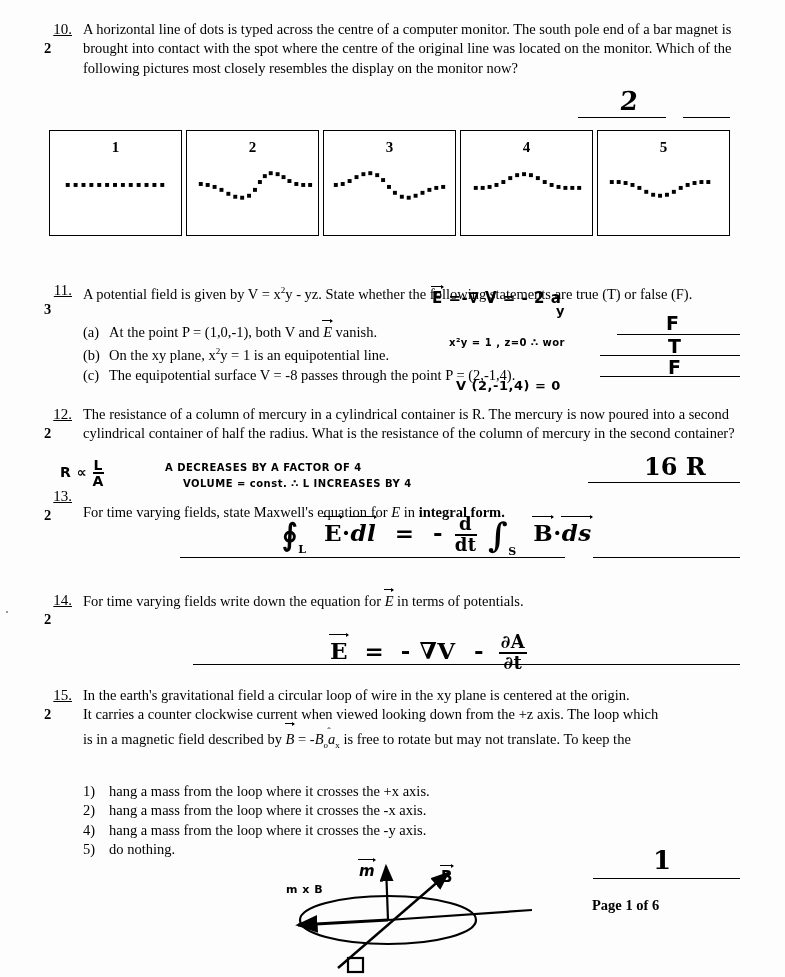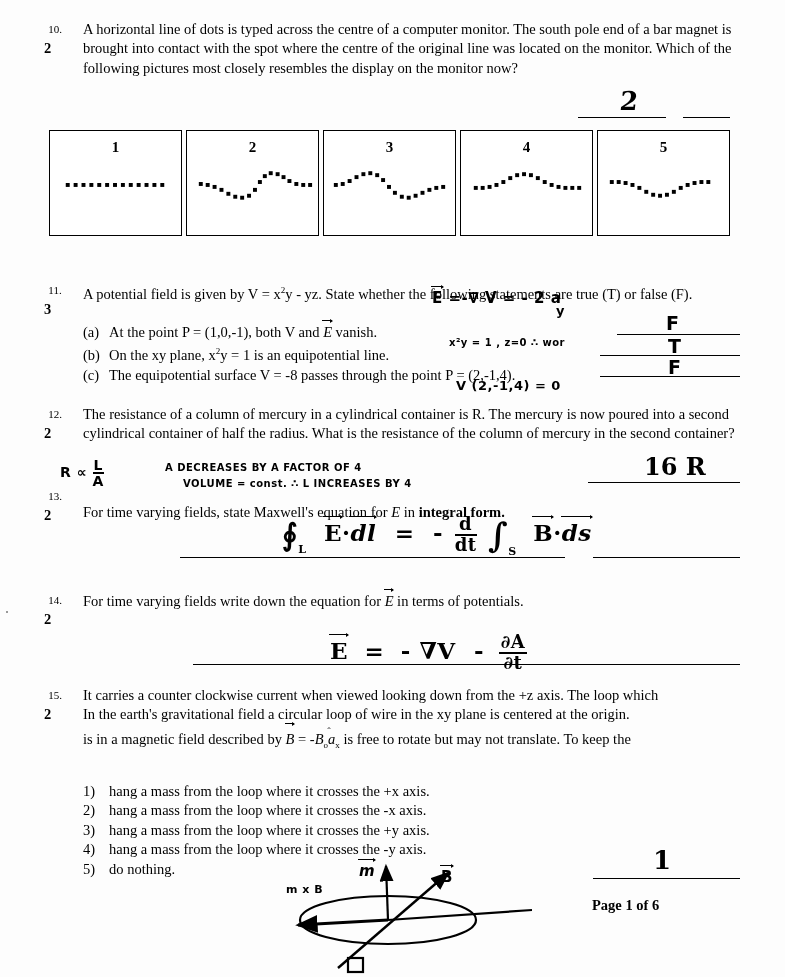--- a/index.html
+++ b/index.html
@@ -24,23 +24,24 @@
   
   .q {
     position: absolute;
     display: block;
   }
   .qnum {
     position: absolute;
     left: 0;
     top: 0;
     width: 34px;
-    text-align: center;
-    font-size: 11px;
+    text-align: right;
+    font-size: 15px;
     line-height: 19px;
+    text-decoration: underline;
   }
   .qmark {
     position: absolute;
     left: 6px;
     width: 20px;
     text-align: left;
     font-size: 14.5px;
     font-weight: bold;
     line-height: 19px;
   }
@@ -396,37 +397,34 @@
       <span style="display:block; border-bottom:2px solid #000; padding:0 2px;">∂A</span>
       <span style="display:block;">∂t</span>
     </span>
   </div>
   <div class="ansline" style="left:193px; top:664px; width:547px;"></div>
 
   <div class="q" style="left:38px; top:686px; width:720px;">
     <div class="qnum">15.</div>
     <div class="qmark" style="top:19px;">2</div>
     <div class="qbody" style="width:700px;">
+      <div>In the earth's gravitational field a circular loop of wire in the xy plane is centered at the origin.</div>
       <div>It carries a counter clockwise current when viewed looking down from the +z axis. The loop which</div>
-      <div>In the earth's gravitational field a circular loop of wire in the xy plane is centered at the origin.</div>
       <div style="line-height:26px;">
         <span>is in a magnetic field described by </span><span class="vec">B</span><span> = </span><i class="v">-B</i><sub class="sb">o</sub><span style="position:relative; display:inline-block;"><span style="position:absolute; left:1px; top:-7px; font-size:10px;">̂</span><i class="v">a</i></span><sub class="sb">x</sub><span> is free to rotate but may not translate. To keep the</span>
       </div>
     </div>
   </div>
 
   <div class="sub" style="position:absolute; left:83px; top:782px; width:500px;">
     <div class="subrow">
       <span class="sublabel">1)</span><span>hang a mass from the loop where it crosses the +x axis.</span>
     </div>
     <div class="subrow">
       <span class="sublabel">2)</span><span>hang a mass from the loop where it crosses the -x axis.</span>
-    </div>
-    <div class="subrow">
-      <span class="sublabel">3)</span><span>hang a mass from the loop where it crosses the +y axis.</span>
     </div>
     <div class="subrow">
       <span class="sublabel">4)</span><span>hang a mass from the loop where it crosses the -y axis.</span>
     </div>
     <div class="subrow">
       <span class="sublabel">5)</span><span>do nothing.</span>
     </div>
   </div>
 
   <div class="ansline" style="left:593px; top:878px; width:147px;"></div>

